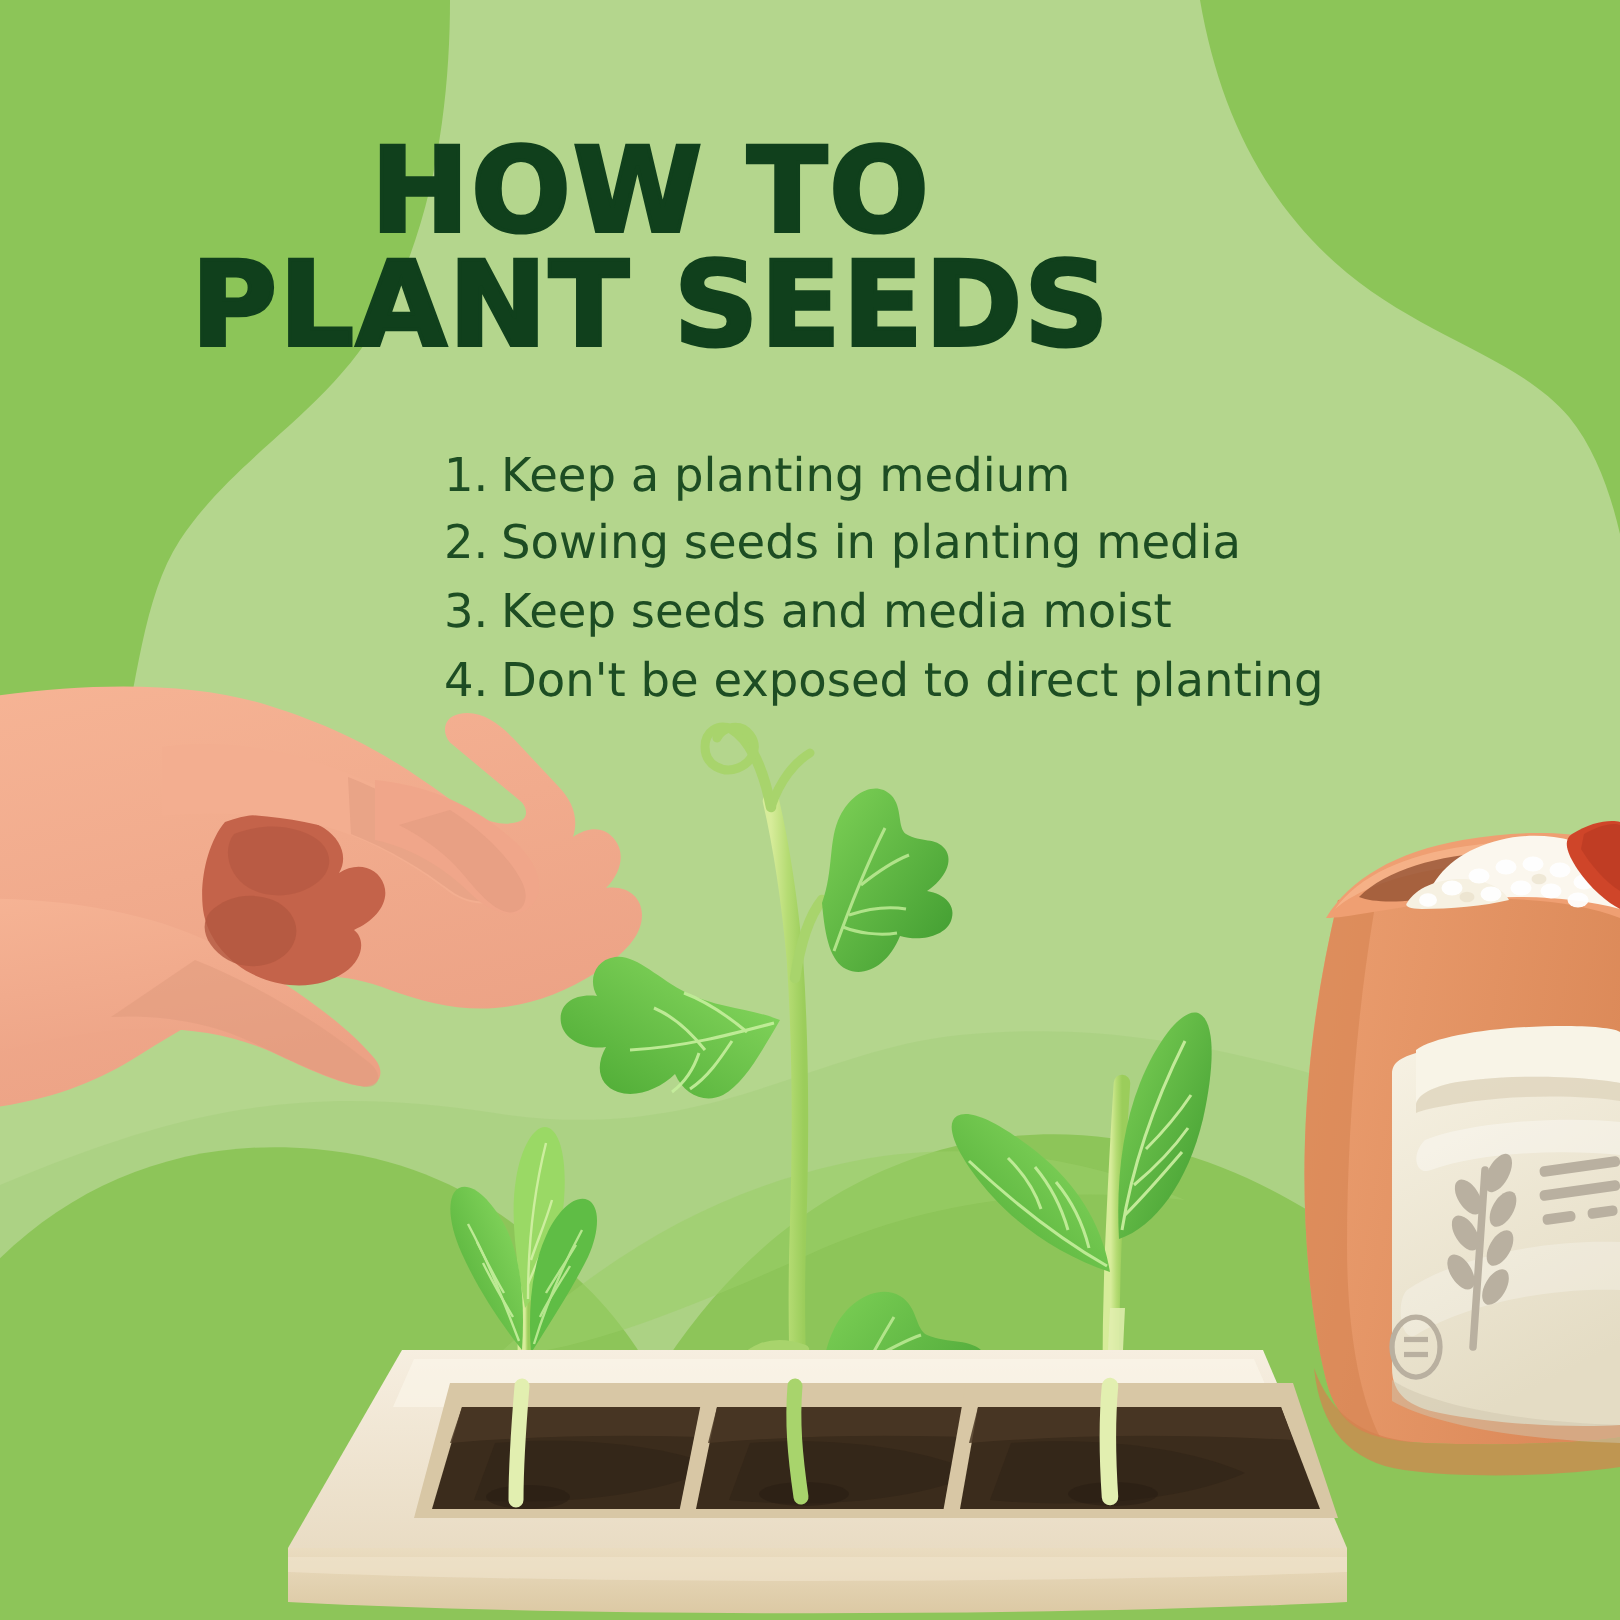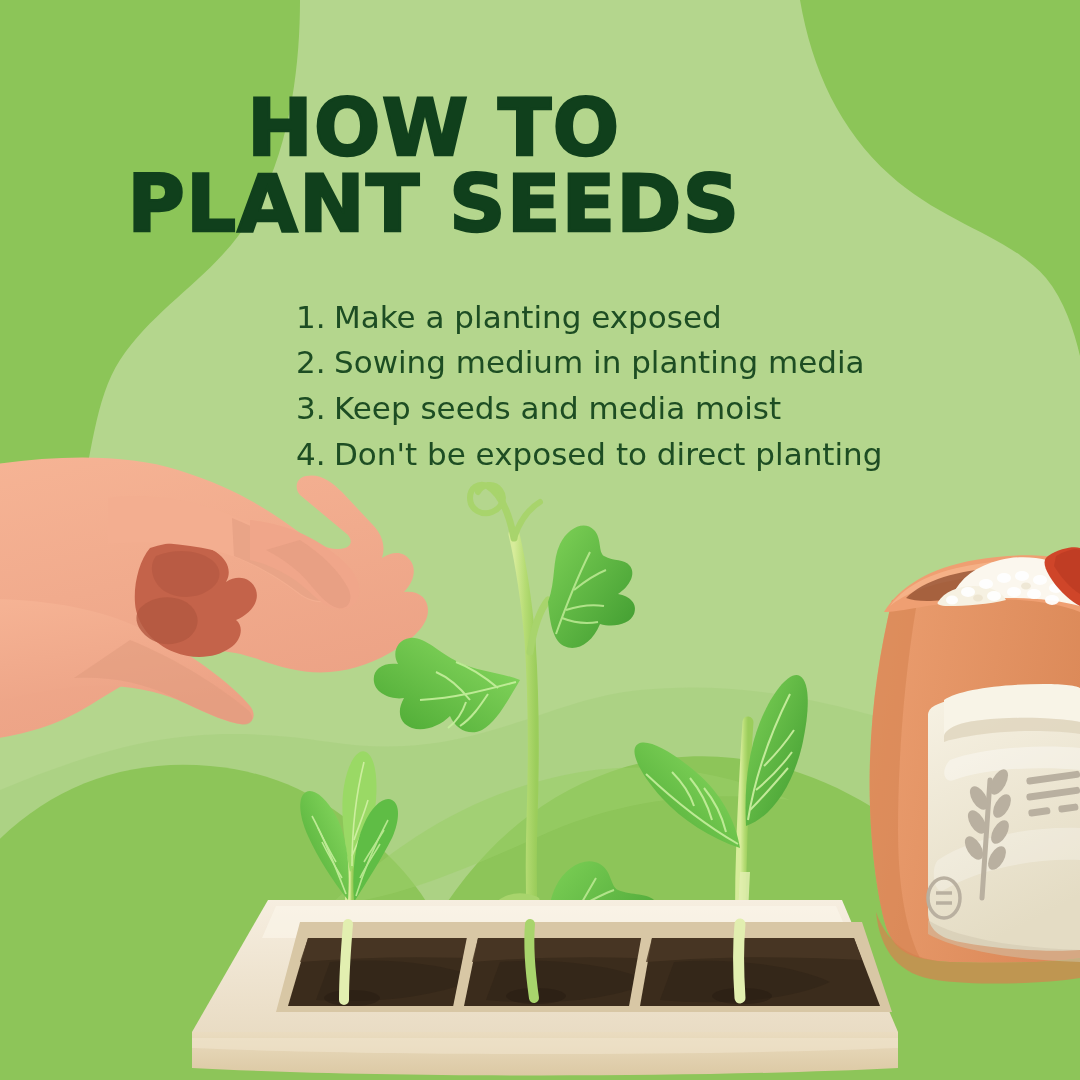--- a/index.html
+++ b/index.html
@@ -429,25 +429,25 @@
 
   <div class="text-zone">
     <h1 class="title">
       <span class="l1">HOW TO</span>
       <span class="l2">PLANT SEEDS</span>
     </h1>
 
     <ol class="steps">
       <li>
         <span class="num">1.</span>
-        <span class="txt">Make a planting exposed</span>
+        <span class="txt">Keep a planting medium</span>
       </li>
       <li>
         <span class="num">2.</span>
-        <span class="txt">Sowing medium in planting media</span>
+        <span class="txt">Sowing seeds in planting media</span>
       </li>
       <li>
         <span class="num">3.</span>
         <span class="txt">Keep seeds and media moist</span>
       </li>
       <li>
         <span class="num">4.</span>
         <span class="txt">Don't be exposed to direct planting</span>
       </li>
     </ol>

